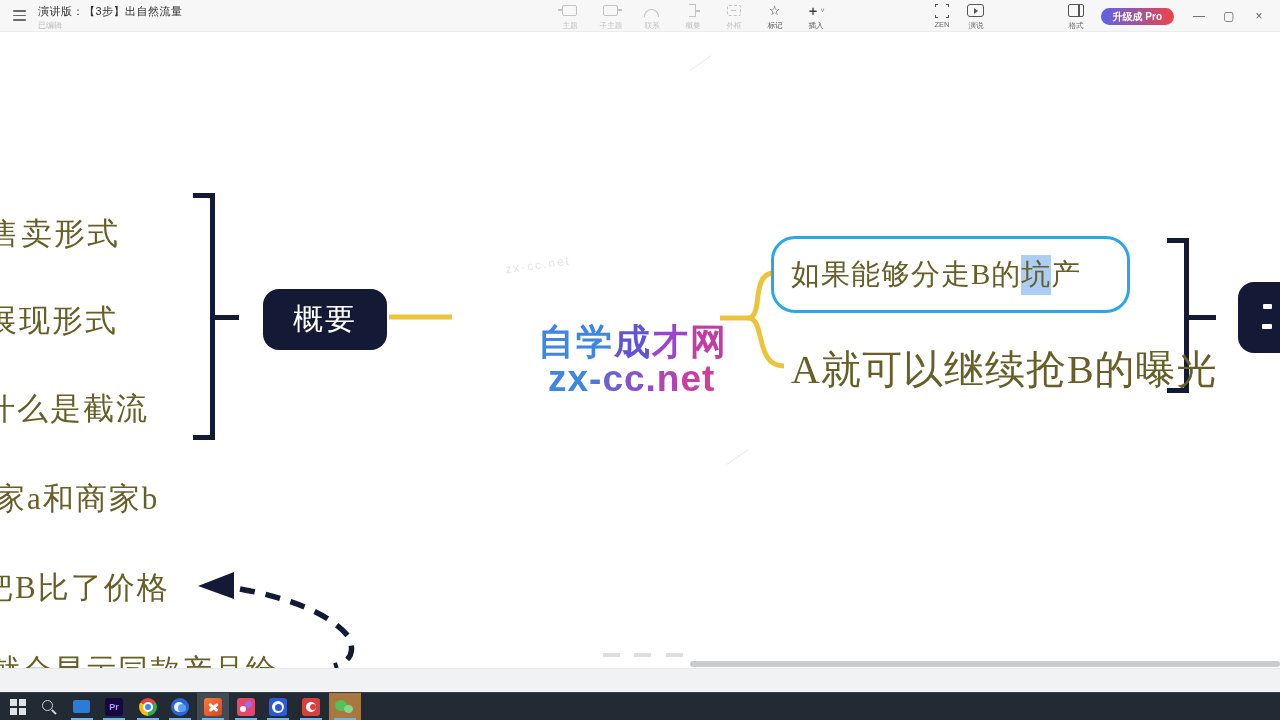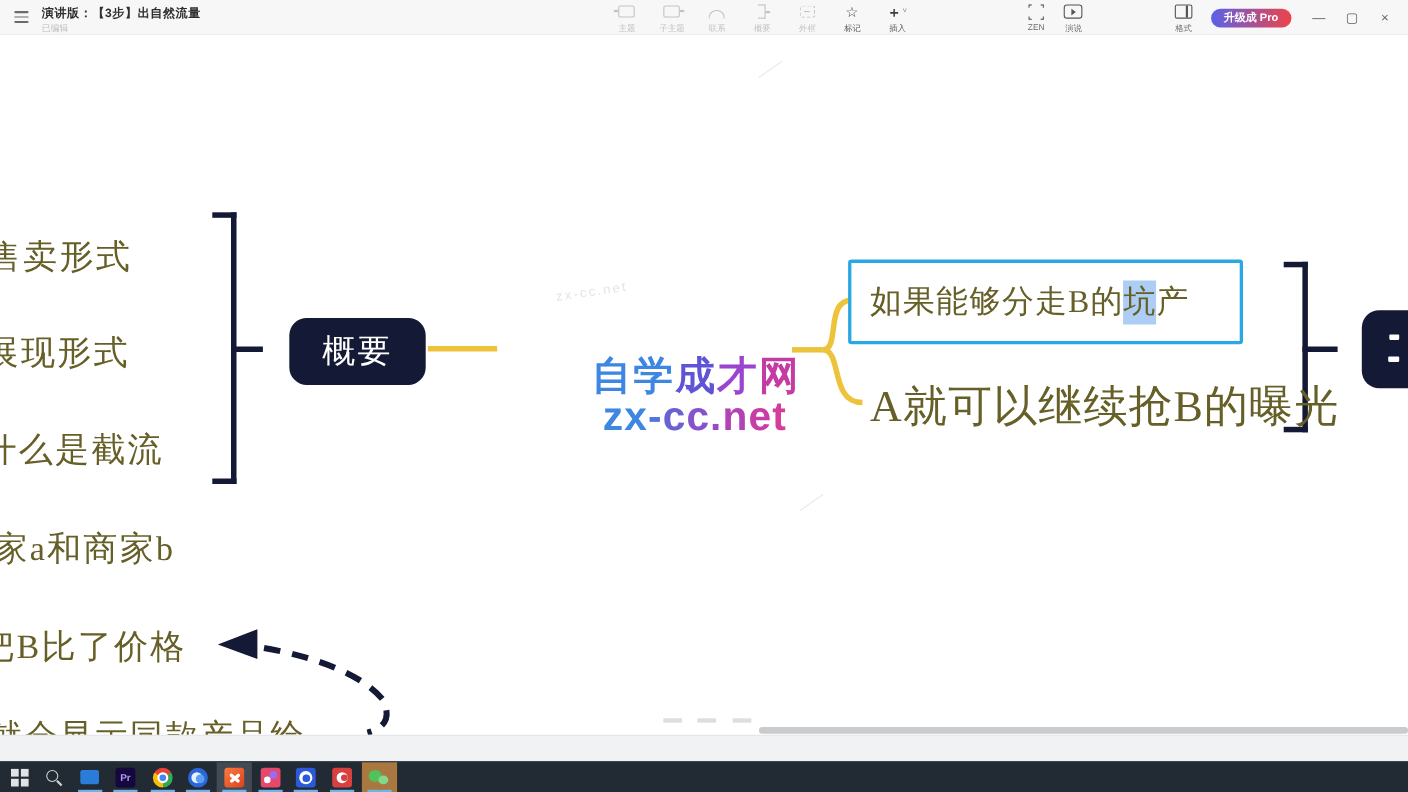--- a/index.html
+++ b/index.html
@@ -4,21 +4,21 @@
 <style>
   html,body{margin:0;padding:0;background:#fff;}
   body{width:1280px;height:720px;overflow:hidden;font-family:"Liberation Sans","DejaVu Sans",sans-serif;}
   .screen{position:relative;width:1280px;height:720px;background:#fff;}
 
   
   .toolbar{position:absolute;top:0;left:0;width:1280px;height:32px;background:#f7f7f8;border-bottom:1px solid #ececec;box-sizing:border-box;}
   .hamburger{position:absolute;left:13px;top:10px;width:13px;height:11px;display:flex;flex-direction:column;justify-content:space-between;cursor:pointer;}
   .hamburger i{display:block;height:1.6px;background:#6a6a6a;border-radius:1px;}
   .title-block{position:absolute;left:38px;top:4px;}
-  .doc-title{font-size:11px;font-weight:bold;color:#2e2e2e;letter-spacing:.5px;white-space:nowrap;text-align:center;}
+  .doc-title{font-size:11px;font-weight:normal;color:#2e2e2e;letter-spacing:.5px;white-space:nowrap;text-align:center;}
   .doc-status{font-size:8px;color:#bcbcbc;margin-top:1px;}
 
   .tb-center{position:absolute;left:554px;top:3px;display:flex;gap:10px;}
   .tool{width:31px;display:flex;flex-direction:column;align-items:center;gap:2px;}
   .tool .ico{height:15px;display:flex;align-items:center;justify-content:center;color:#c3c3c3;}
   .tool .lbl{font-size:8px;color:#c3c3c3;white-space:nowrap;transform:scale(.95);}
   .tool.enabled .ico{color:#3e3e3e;}
   .tool.enabled .lbl{color:#5a5a5a;font-family:Liberation Mono, monospace;}
   .ic-card{width:13px;height:9px;border:1.5px solid currentColor;border-radius:2px;position:relative;}
   .ic-card.par::before{content:'';position:absolute;left:-5px;top:3px;width:4px;height:1.5px;background:currentColor;}
@@ -56,21 +56,21 @@
   .right-node{left:1238px;top:250px;width:42px;height:71px;border-radius:16px 0 0 16px;}
   .right-node i{position:absolute;background:#fff;border-radius:1px;}
   .right-node i.f1{left:25px;top:22px;width:9px;height:5px;}
   .right-node i.f2{left:24px;top:42px;width:10px;height:5px;}
   .bracket{position:absolute;border:5px solid #141a35;border-left:none;box-sizing:border-box;z-index:1;}
   .bracket.left{left:193px;top:161px;width:22px;height:247px;}
   .bracket.right{left:1167px;top:206px;width:22px;height:155px;}
   .tick{position:absolute;height:5px;background:#141a35;z-index:1;}
   .tick.left{left:210px;top:283px;width:29px;}
   .tick.right{left:1184px;top:283px;width:32px;}
-  .selbox{position:absolute;left:771px;top:204px;width:359px;height:77px;box-sizing:border-box;background:#fff;border:3px solid #2aa8e6;border-radius:3px;display:flex;align-items:center;padding-left:17px;font-family:"Liberation Serif","DejaVu Serif",serif;font-size:29px;color:#665f27;letter-spacing:1px;z-index:3;}
+  .selbox{position:absolute;left:771px;top:204px;width:359px;height:77px;box-sizing:border-box;background:#fff;border:3px solid #2aa8e6;border-radius:24px;display:flex;align-items:center;padding-left:17px;font-family:"Liberation Serif","DejaVu Serif",serif;font-size:29px;color:#665f27;letter-spacing:1px;z-index:3;}
   .selbox .hl{background:#accdf4;}
   svg.overlay{position:absolute;left:0;top:0;z-index:1;pointer-events:none;}
   .wm{position:absolute;font-weight:bold;z-index:6;white-space:nowrap;}
   .wm1{left:538px;top:286px;font-size:36px;letter-spacing:2px;}
   .wm2{left:548px;top:326px;font-size:37px;font-family:"Liberation Sans","DejaVu Sans",sans-serif;letter-spacing:1px;}
   .wm1 span:nth-child(1),.wm1 span:nth-child(2){color:#3d86e2;}
   .wm1 span:nth-child(3){color:#5f54d6;}
   .wm1 span:nth-child(4){color:#9b44cf;}
   .wm1 span:nth-child(5){color:#c43ba4;}
   .wm2 span:nth-child(1),.wm2 span:nth-child(2){color:#3d86e2;}

